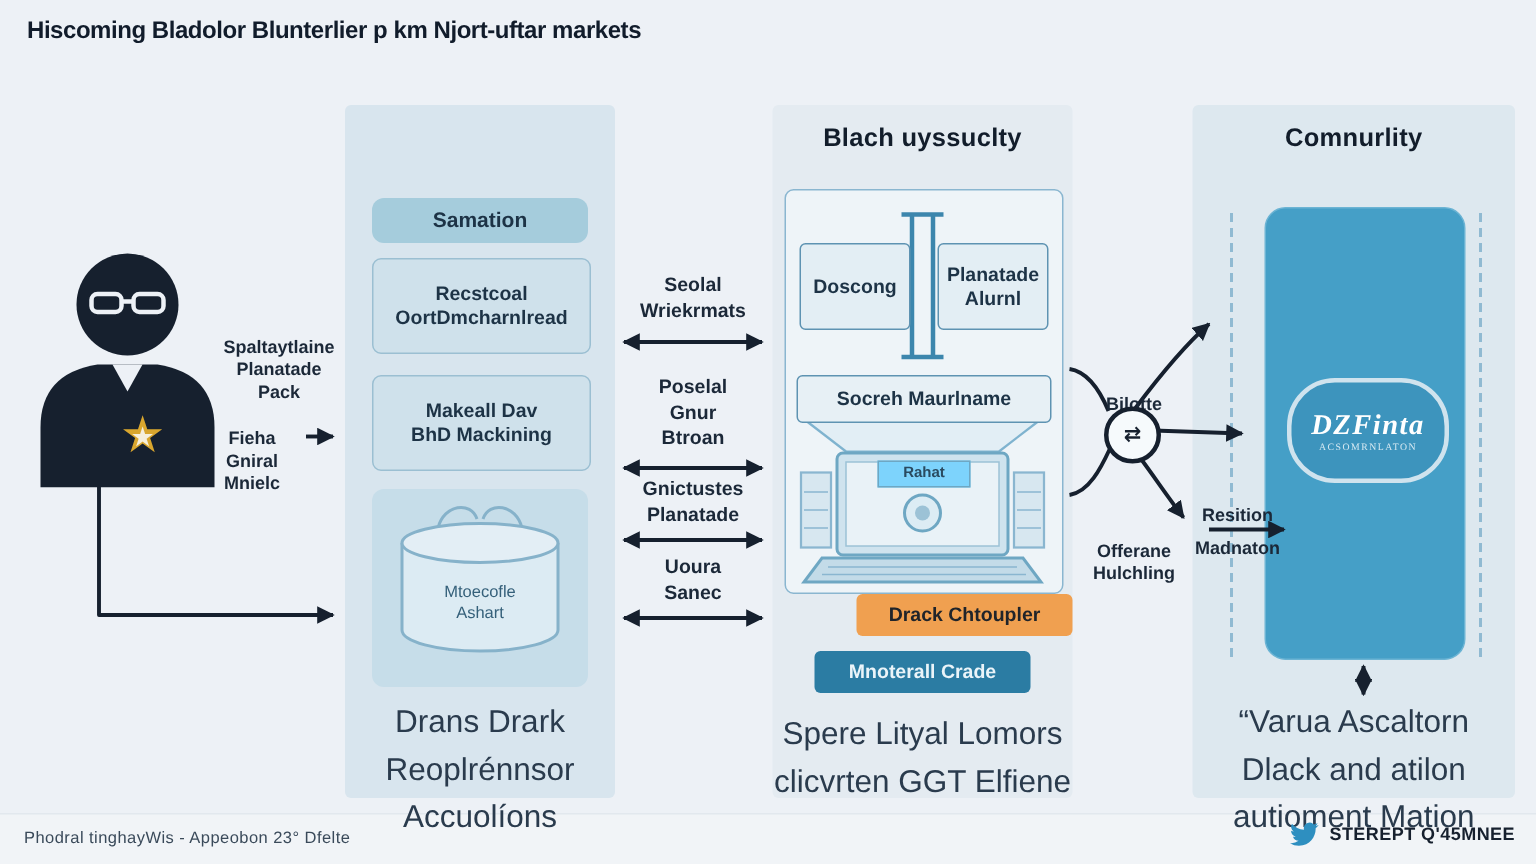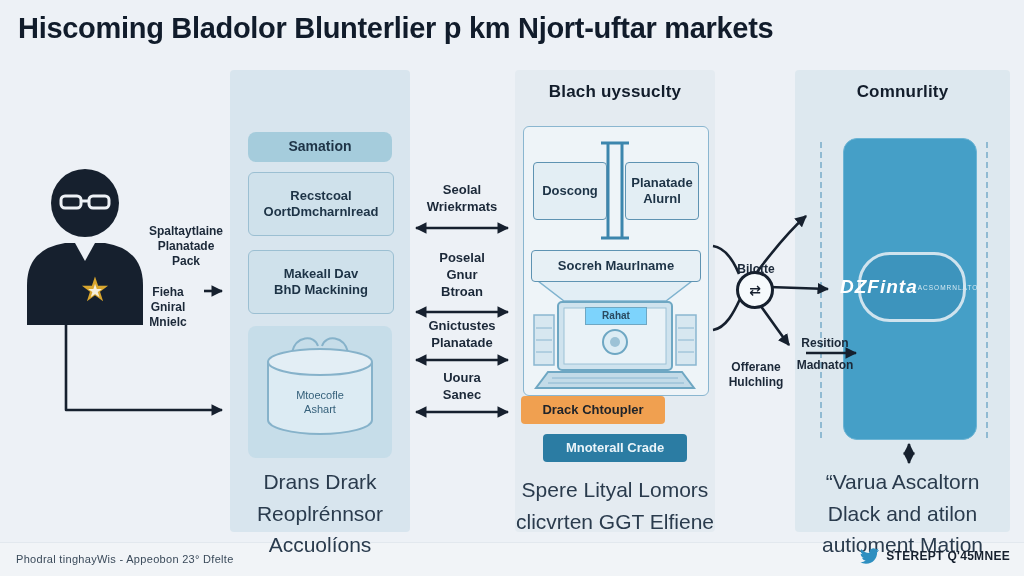--- a/index.html
+++ b/index.html
@@ -34,21 +34,21 @@
 
   <div class="abs" style="left:523px;top:126px;width:184px;height:268px;background:#eef4f8;border:1.5px solid #8ab6d0;border-radius:6px;"></div>
 
   <div class="abs" style="left:248px;top:326px;width:144px;height:132px;background:#c6dde9;border-radius:8px;"></div>
 
   <div class="abs dash" style="left:820px;top:142px;height:296px;"></div>
   <div class="abs dash" style="left:986px;top:142px;height:296px;"></div>
 
   <div class="abs" style="left:843px;top:138px;width:132px;height:300px;background:#459fc7;border:1px solid #6cb4d4;border-radius:14px;"></div>
   <div class="abs" style="left:858px;top:252px;width:102px;height:64px;background:#3d94bd;border:3px solid #cfe3ee;border-radius:32px;
-              display:flex;align-items:center;justify-content:center;">
+              display:flex;flex-direction:column;align-items:center;justify-content:center;font-family:Liberation Serif, serif;">
     <div style="font-size:19px;font-weight:800;font-style:italic;color:#ffffff;letter-spacing:1px;">DZFinta</div>
     <div style="font-size:6.5px;color:#d6e9f2;letter-spacing:1px;text-transform:uppercase;">acsomrnlaton</div>
   </div>
 
   <div class="abs" style="left:0;top:542px;width:1024px;height:34px;background:#f1f4f7;border-top:1px solid #e2e8ee;"></div>
 
   <svg class="abs" style="left:15px;top:155px;" width="140" height="170" viewBox="0 0 140 170">
     <circle cx="70" cy="48" r="34" fill="#16202e"></circle>
     <rect x="46" y="41" width="20" height="12" rx="4" fill="none" stroke="#edf1f6" stroke-width="3"></rect>
     <rect x="74" y="41" width="20" height="12" rx="4" fill="none" stroke="#edf1f6" stroke-width="3"></rect>
@@ -116,21 +116,21 @@
       <path d="M 713 246 C 726 248 734 262 739 274"></path>
       <path d="M 713 330 C 726 328 734 312 740 299"></path>
       <path d="M 757 272 C 772 252 789 231 806 216" marker-end="url(#ah)"></path>
       <path d="M 769 287 L 828 289" marker-end="url(#ah)"></path>
       <path d="M 757 301 C 769 317 779 332 789 345" marker-end="url(#ah)"></path>
       <path d="M 806 353 L 856 353" marker-end="url(#ah)"></path>
       <path d="M 909 444 V 463" marker-start="url(#ah)" marker-end="url(#ah)"></path>
     </g>
   </svg>
 
-  <div class="abs" style="left:18px;top:12px;width:980px;font-size:29px;font-weight:800;color:#111c2b;letter-spacing:-0.3px;">Hiscoming Bladolor Blunterlier p km Njort-uftar markets</div>
+  <div class="abs" style="left:18px;top:12px;width:980px;font-size:16px;font-weight:800;color:#111c2b;letter-spacing:-0.3px;">Hiscoming Bladolor Blunterlier p km Njort-uftar markets</div>
 
   <div class="abs ml smalllabel" style="left:138px;top:224px;width:96px;">Spaltaytlaine
 Planatade
 Pack</div>
   <div class="abs ml smalllabel" style="left:138px;top:285px;width:60px;">Fieha
 Gniral
 Mnielc</div>
 
   <div class="abs box" style="left:248px;top:132px;width:144px;height:30px;background:#a5ccdc;border-radius:8px;font-size:14px;">Samation</div>
   <div class="abs box boxlight ml" style="left:248px;top:172px;width:144px;height:62px;">Recstcoal
@@ -153,21 +153,21 @@
   <div class="abs ml linklabel" style="left:412px;top:370px;width:100px;">Uoura
 Sanec</div>
 
   <div class="abs colhead" style="left:515px;top:82px;width:200px;">Blach uyssuclty</div>
   <div class="abs box boxmid" style="left:533px;top:162px;width:72px;height:56px;">Doscong</div>
   <div class="abs box boxmid ml" style="left:625px;top:162px;width:72px;height:56px;">Planatade
 Alurnl</div>
   <div class="abs box boxmid" style="left:531px;top:250px;width:168px;height:30px;background:#e7f0f5;">Socreh Maurlname</div>
   <div class="abs" style="left:585px;top:307px;width:60px;height:16px;line-height:16px;text-align:center;font-size:10px;font-weight:600;
               background:#7dd3fc;border:1px solid #6ea7c3;color:#2a4a60;">Rahat</div>
-  <div class="abs box" style="left:521px;top:396px;width:144px;height:28px;background:#f0a050;border-radius:4px;color:#20242a;font-weight:700;">Drack Chtoupler</div>
+  <div class="abs box" style="left:571px;top:396px;width:144px;height:28px;background:#f0a050;border-radius:4px;color:#20242a;font-weight:700;">Drack Chtoupler</div>
   <div class="abs box" style="left:543px;top:434px;width:144px;height:28px;background:#2b7ca3;border-radius:4px;color:#eaf4f9;font-weight:700;">Mnoterall Crade</div>
   <div class="abs ml sectfoot" style="left:515px;top:474px;width:200px;">Spere Lityal Lomors
 clicvrten GGT Elfiene</div>
 
   <div class="abs smalllabel" style="left:728px;top:246px;width:56px;margin-top:16px;">Bilotte</div>
   <div class="abs" style="left:736px;top:271px;width:32px;height:32px;border:3px solid #16202e;border-radius:50%;background:#f6fafc;
               display:flex;align-items:center;justify-content:center;">
     <span style="font-size:14px;font-weight:800;font-family:'DejaVu Sans',sans-serif;">⇄</span>
   </div>
   <div class="abs ml smalllabel" style="left:715px;top:360px;width:82px;">Offerane

